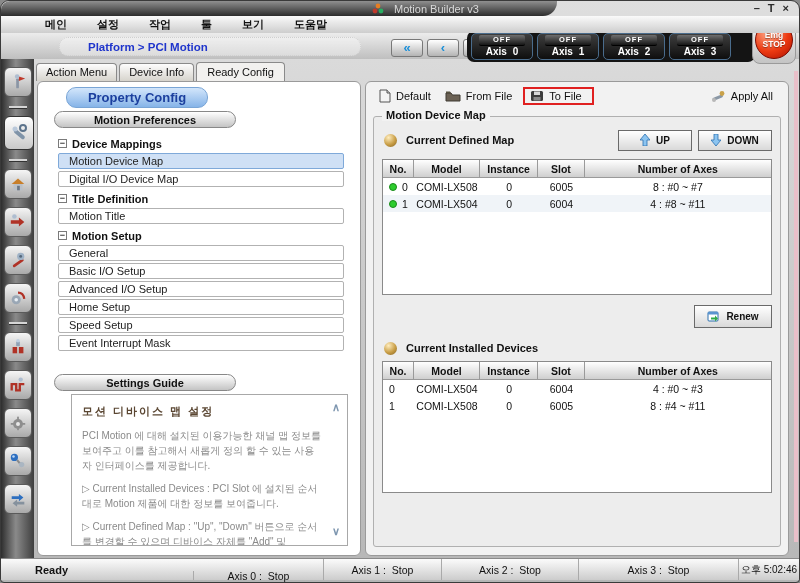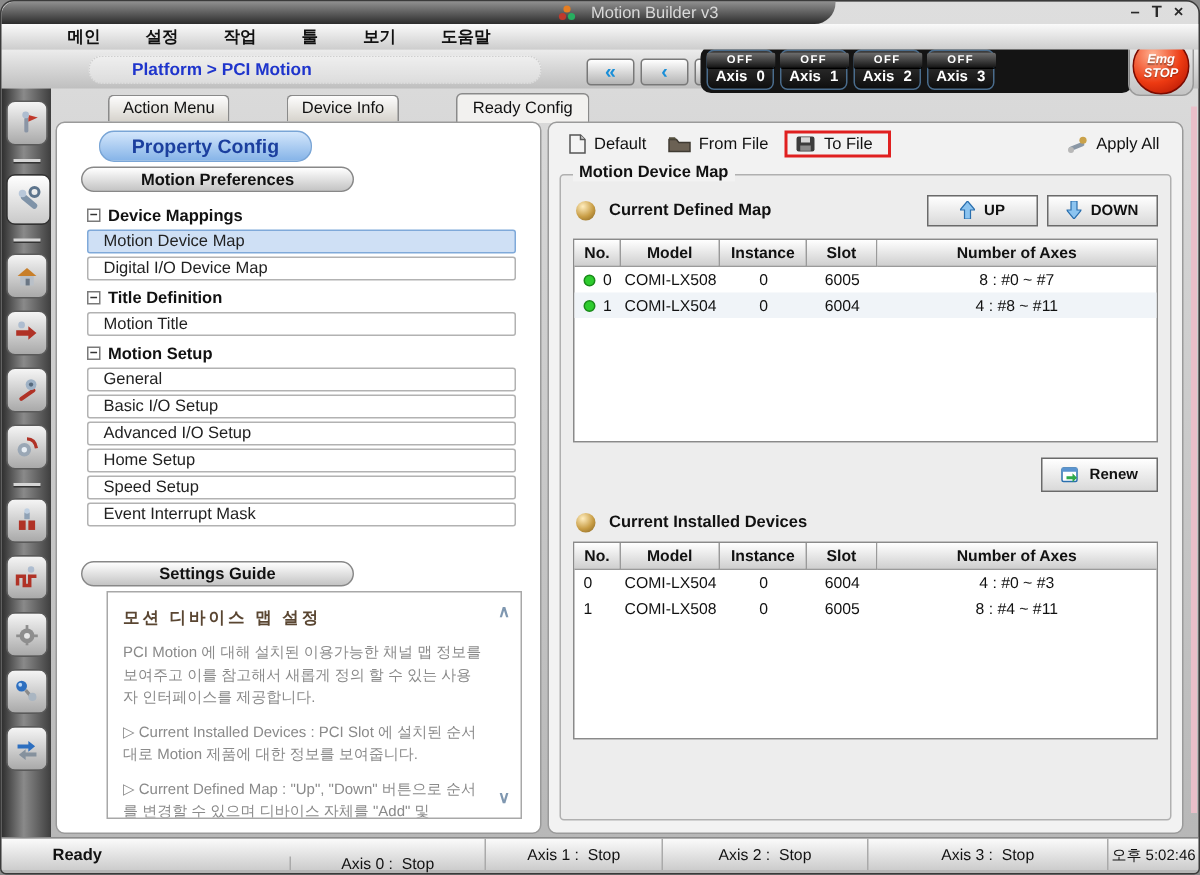--- a/index.html
+++ b/index.html
@@ -25,39 +25,39 @@
     border:1px dotted #cfcfcf; border-radius:9px; background:rgba(255,255,255,0.4);
     display:flex; align-items:center; padding-left:28px; }
   .breadcrumb-box span { color:#1f35cc; font-weight:bold; font-size:11.5px; }
   .navbtns { position:absolute; left:390px; top:6px; display:flex; gap:4px; }
   .navbtn { width:32px; height:18px; border:1px solid #787878; border-radius:3px;
     background:linear-gradient(180deg,#ffffff,#b4b4b4); color:#1a8fd8; font-weight:bold;
     font-size:13px; line-height:15px; text-align:center; cursor:pointer; }
 
   .axis-cluster { position:absolute; left:466px; top:-2px; width:288px; height:31px;
     background:#141414; border-radius:7px; display:flex; align-items:center; gap:4px; padding:2px 4px; z-index:5; }
-  .axis-btn { width:45px; height:27px; background:linear-gradient(180deg,#3e3e3e,#0e0e0e);
+  .axis-btn { width:62px; height:27px; background:linear-gradient(180deg,#3e3e3e,#0e0e0e);
     border:1px solid #4a6c8c; border-radius:5px; display:flex; flex-direction:column; align-items:center; cursor:pointer; }
   .off-pill { width:46px; height:11px; margin-top:1px; border-radius:2px;
     background:linear-gradient(180deg,#6f6f6f,#161616); border-bottom:1px solid #000;
     color:#fff; font-size:7.5px; font-weight:bold; letter-spacing:1px; text-align:center; line-height:10px; }
   .axis-label { color:#fff; font-size:10px; font-weight:bold; display:flex; gap:6px; }
   .emg-wrap { position:absolute; right:3px; top:-13px; width:44px; height:44px;
     background:linear-gradient(180deg,#f2f2f2,#c4c4c4); border:1px solid #9a9a9a; border-radius:8px;
-    display:flex; align-items:flex-end; justify-content:center; z-index:6;font-style:italic; }
+    display:flex; align-items:flex-start; justify-content:center; z-index:6; }
   .emg-button { width:38px; height:38px; border-radius:50%;
     background:radial-gradient(circle at 35% 28%, #ffb090, #ed3a12 55%, #a80e00);
     border:1px solid #7a0a00; color:#fff; font-weight:bold; font-size:8.5px; line-height:1.1;
     display:flex; flex-direction:column; align-items:center; justify-content:center; cursor:pointer;
     text-shadow:0 1px 1px rgba(0,0,0,.4); }
 
   
   .tabsrow { position:absolute; left:35px; top:60px; display:flex; align-items:flex-end; z-index:2; }
   .tab { padding:2px 9px 3px; font-size:11px; color:#111; background:linear-gradient(180deg,#fdfdfd,#d6d3cc);
-    border:1px solid #8a8a8a; border-bottom:none; border-radius:4px 4px 0 0; margin-right:2px; cursor:pointer;margin-left:36px; }
+    border:1px solid #8a8a8a; border-bottom:none; border-radius:4px 4px 0 0; margin-right:2px; cursor:pointer; }
   .tab.active { background:#f2f1ef; padding:3px 10px 4px; position:relative; top:1px; z-index:3; }
 
   
   .iconbar { position:absolute; left:0; top:58px; width:33px; height:499px;
     background:linear-gradient(90deg,#2e2e2e,#8a8a8a 45%,#3e3e3e); z-index:1; }
   .icon-btn { width:28px; height:30px; margin:8px 0 0 3px; border-radius:6px;
     background:linear-gradient(180deg,#f5f5f5,#a9a9a9); border:1px solid #5a5a5a;
     display:flex; align-items:center; justify-content:center; cursor:pointer; }
   .icon-btn.active { width:30px; height:34px; background:linear-gradient(180deg,#ffffff,#c9c9c9); border-color:#333; }
   .icon-sep { width:18px; height:2px; background:#d6d6d6; margin:9px auto 0; box-shadow:0 1px 0 #333; }

